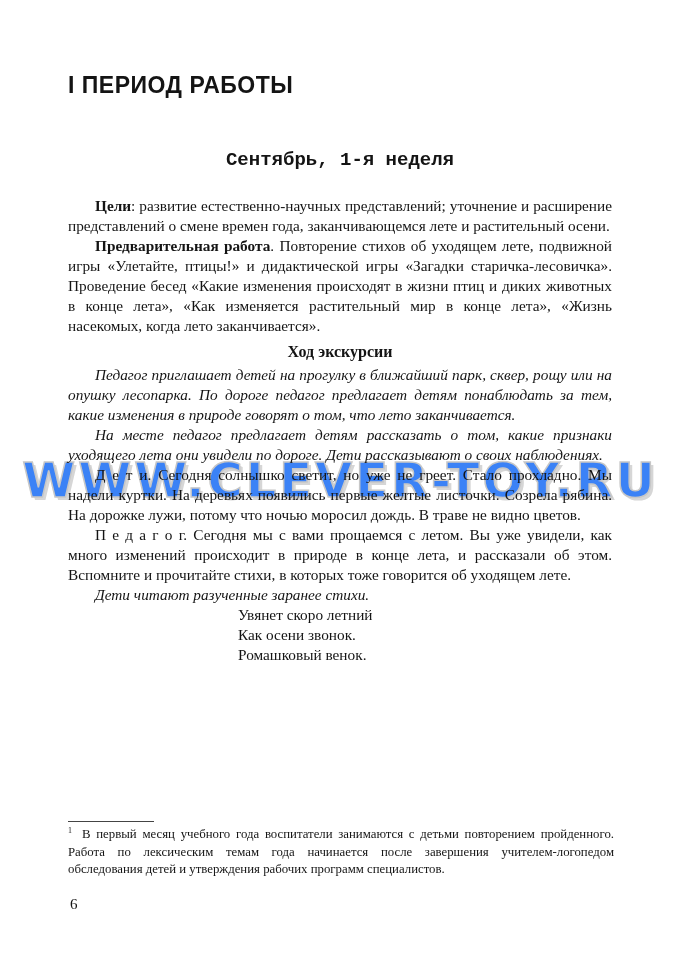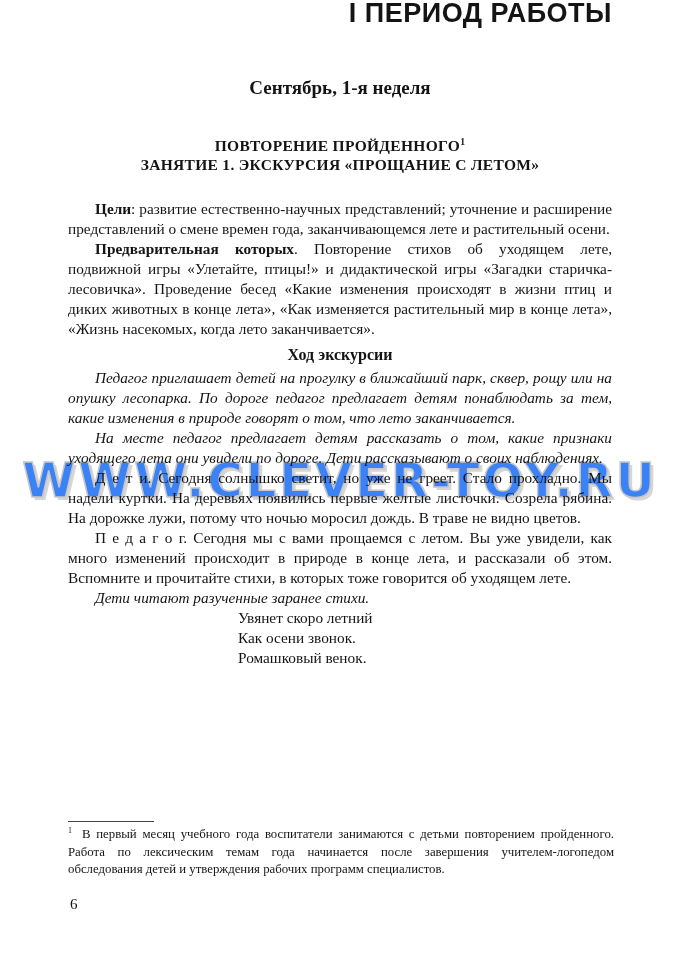--- a/index.html
+++ b/index.html
@@ -26,31 +26,32 @@
     text-shadow:3px 3px 0 #d6d6d6;
     white-space:nowrap;
     user-select:none;
   }
   .content {
     position:relative;
     z-index:1;
     padding:0 68px;
   }
   .main-title {
-    text-align:right;
+    padding-top:72px;
+    text-align:left;
     font-family:"Liberation Sans", sans-serif;
     font-weight:700;
-    font-size:27px;
+    font-size:23px;
     line-height:26px;
     letter-spacing:0.5px;
   }
   .subtitle {
     margin-top:51px;
     text-align:center;
-    font-family:Liberation Serif, serif;
+    font-family:Liberation Mono, monospace;
     font-weight:700;
     font-size:19px;
     line-height:22px;
   }
   .lesson-heading {
     margin-top:37px;
     text-align:center;
     font-weight:700;
     font-size:15.5px;
     line-height:19px;
@@ -116,30 +117,26 @@
 <div class="page">
 
   <div class="watermark">WWW.CLEVER-TOY.RU</div>
 
   <div class="content">
 
     <h1 class="main-title">I ПЕРИОД РАБОТЫ</h1>
 
     <div class="subtitle">Сентябрь, 1-я неделя</div>
 
-    <div class="lesson-heading">
-      <div><span>ПОВТОРЕНИЕ ПРОЙДЕННОГО</span><sup>1</sup></div>
-      <div>ЗАНЯТИЕ 1. ЭКСКУРСИЯ «ПРОЩАНИЕ С ЛЕТОМ»</div>
-    </div>
 
     <div class="body-text">
 
       <p class="para"><span class="lbl-bold">Цели</span><span>: развитие естественно-научных представлений; уточнение и расширение представлений о смене времен года, заканчивающемся лете и растительный осени.</span></p>
 
-      <p class="para"><span class="lbl-bold">Предварительная которых</span><span>. Повторение стихов об уходящем лете, подвижной игры «Улетайте, птицы!» и дидактической игры «Загадки старичка-лесовичка». Проведение бесед «Какие изменения происходят в жизни птиц и диких животных в конце лета», «Как изменяется растительный мир в конце лета», «Жизнь насекомых, когда лето заканчивается».</span></p>
+      <p class="para"><span class="lbl-bold">Предварительная работа</span><span>. Повторение стихов об уходящем лете, подвижной игры «Улетайте, птицы!» и дидактической игры «Загадки старичка-лесовичка». Проведение бесед «Какие изменения происходят в жизни птиц и диких животных в конце лета», «Как изменяется растительный мир в конце лета», «Жизнь насекомых, когда лето заканчивается».</span></p>
 
       <div class="excursion-heading">Ход экскурсии</div>
 
       <p class="para italic">Педагог приглашает детей на прогулку в ближайший парк, сквер, рощу или на опушку лесопарка. По дороге педагог предлагает детям понаблюдать за тем, какие изменения в природе говорят о том, что лето заканчивается.</p>
 
       <p class="para italic">На месте педагог предлагает детям рассказать о том, какие признаки уходящего лета они увидели по дороге. Дети рассказывают о своих наблюдениях.</p>
 
       <p class="para"><span>Д е т и.</span><span> Сегодня солнышко светит, но уже не греет. Стало прохладно. Мы надели куртки. На деревьях появились первые желтые листочки. Созрела рябина. На дорожке лужи, потому что ночью моросил дождь. В траве не видно цветов.</span></p>
 
       <p class="para"><span>П е д а г о г.</span><span> Сегодня мы с вами прощаемся с летом. Вы уже увидели, как много изменений происходит в природе в конце лета, и рассказали об этом. Вспомните и прочитайте стихи, в которых тоже говорится об уходящем лете.</span></p>

